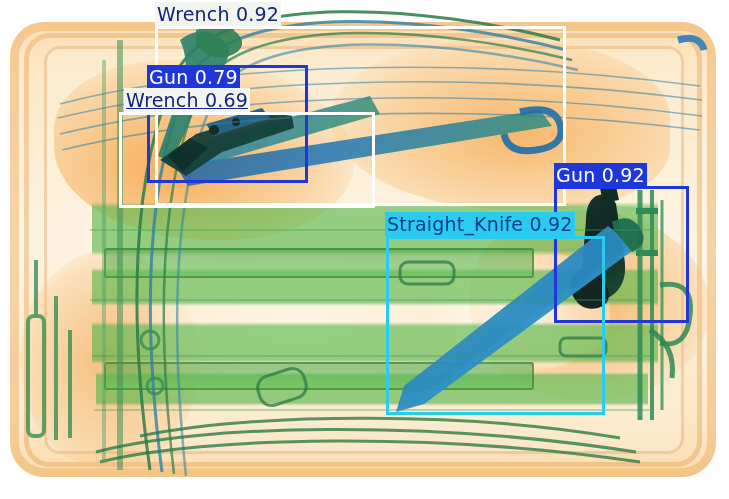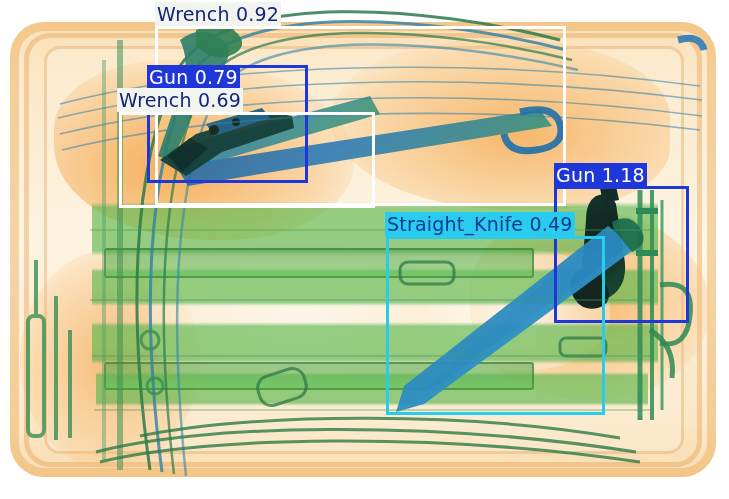--- a/index.html
+++ b/index.html
@@ -265,20 +265,20 @@
       </g>
     </svg>
   </div>
 
   <div id="overlay">
       <div class="det-box" style="left: 155px; top: 26px; width: 411px; height: 180px; border: 3px solid rgb(255, 255, 255);"></div>
       <div class="det-label" style="left: 155px; top: 2px; background: rgb(242, 244, 240); color: rgb(20, 36, 122);">Wrench 0.92</div>
       <div class="det-box" style="left: 147px; top: 65px; width: 161px; height: 118px; border: 3px solid rgb(31, 55, 216);"></div>
       <div class="det-label" style="left: 147px; top: 65px; background: rgb(31, 55, 216); color: rgb(255, 255, 255); text-align: right;">Gun 0.79</div>
       <div class="det-box" style="left: 119px; top: 112px; width: 256px; height: 96px; border: 3px solid rgb(255, 255, 255);"></div>
-      <div class="det-label" style="left: 117px; top: 88px; background: rgb(242, 244, 240); color: rgb(20, 36, 122);">Wrench 0.69</div>
+      <div class="det-label" style="left: 124px; top: 88px; background: rgb(242, 244, 240); color: rgb(20, 36, 122); text-decoration: underline;">Wrench 0.69</div>
       <div class="det-box" style="left: 554px; top: 186px; width: 135px; height: 137px; border: 3px solid rgb(31, 55, 216);"></div>
-      <div class="det-label" style="left: 554px; top: 163px; background: rgb(31, 55, 216); color: rgb(255, 255, 255);">Gun 1.18</div>
+      <div class="det-label" style="left: 554px; top: 163px; background: rgb(31, 55, 216); color: rgb(255, 255, 255);">Gun 0.92</div>
       <div class="det-box" style="left: 386px; top: 236px; width: 219px; height: 179px; border: 3px solid rgb(41, 204, 238);"></div>
-      <div class="det-label" style="left: 385px; top: 212px; background: rgb(41, 204, 238); color: rgb(16, 58, 142);">Straight_Knife 0.49</div>
+      <div class="det-label" style="left: 385px; top: 212px; background: rgb(41, 204, 238); color: rgb(16, 58, 142);">Straight_Knife 0.92</div>
     </div>
 
 </div>
 
 </body></html>

